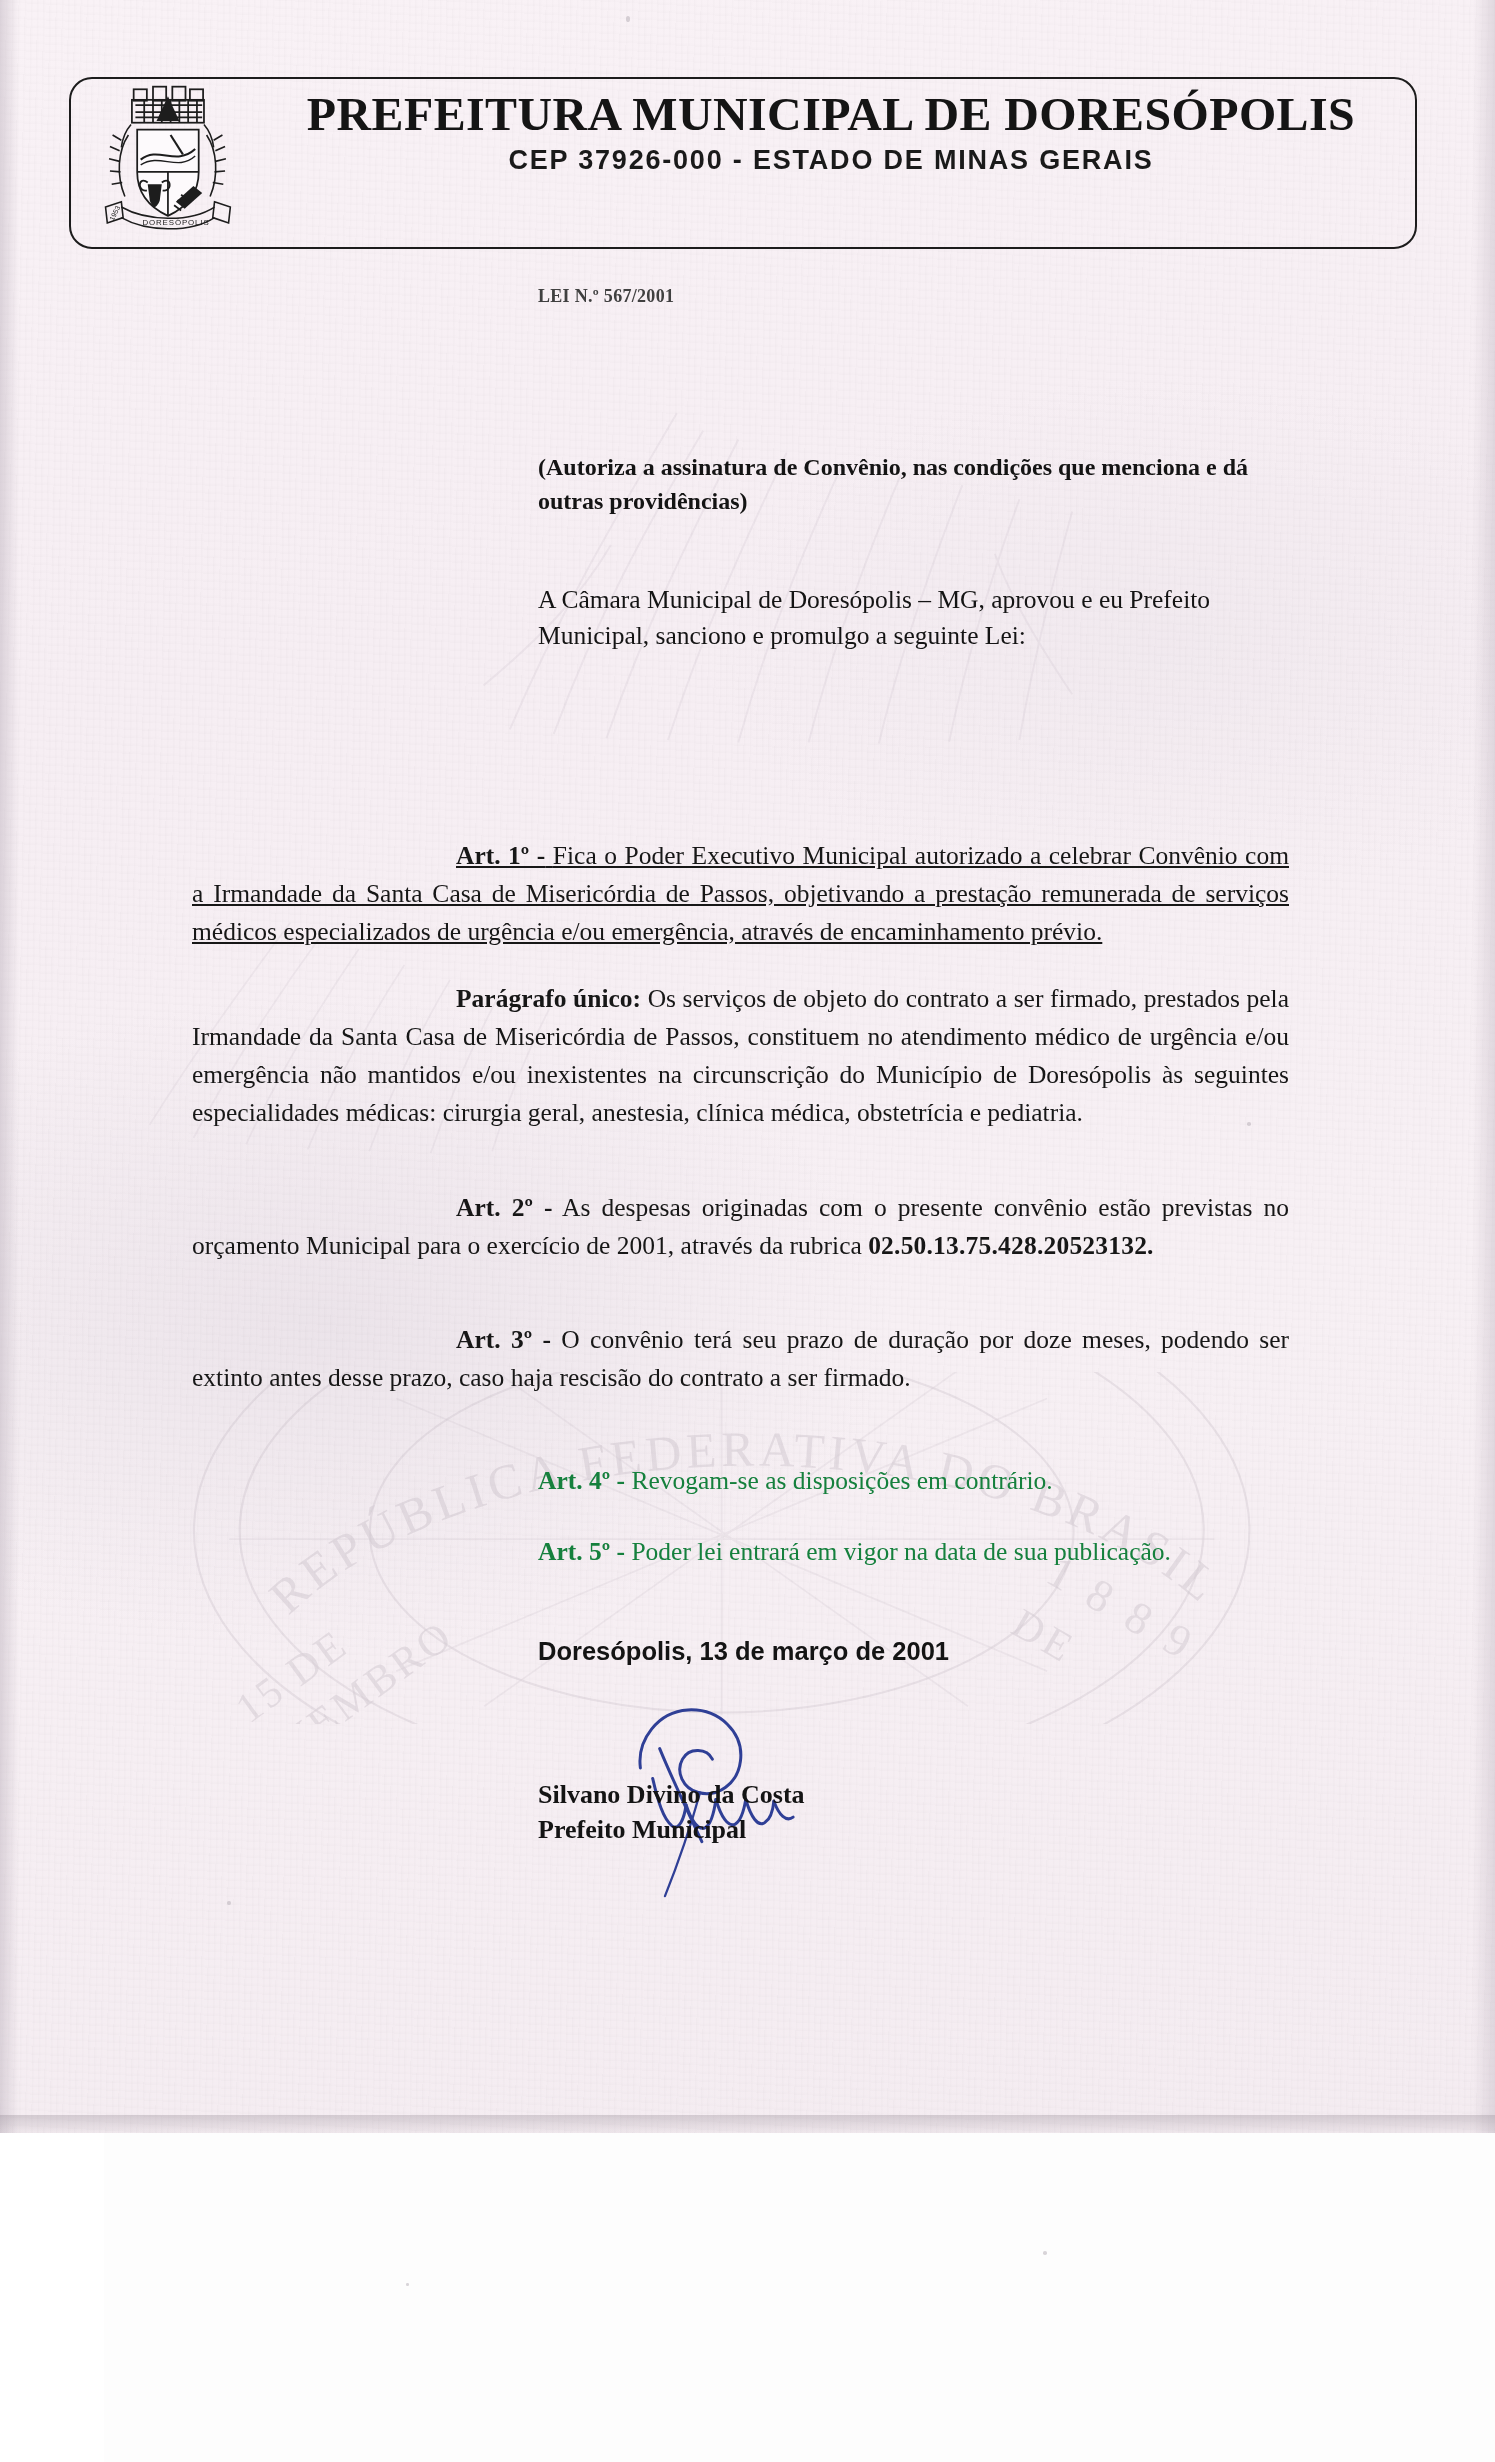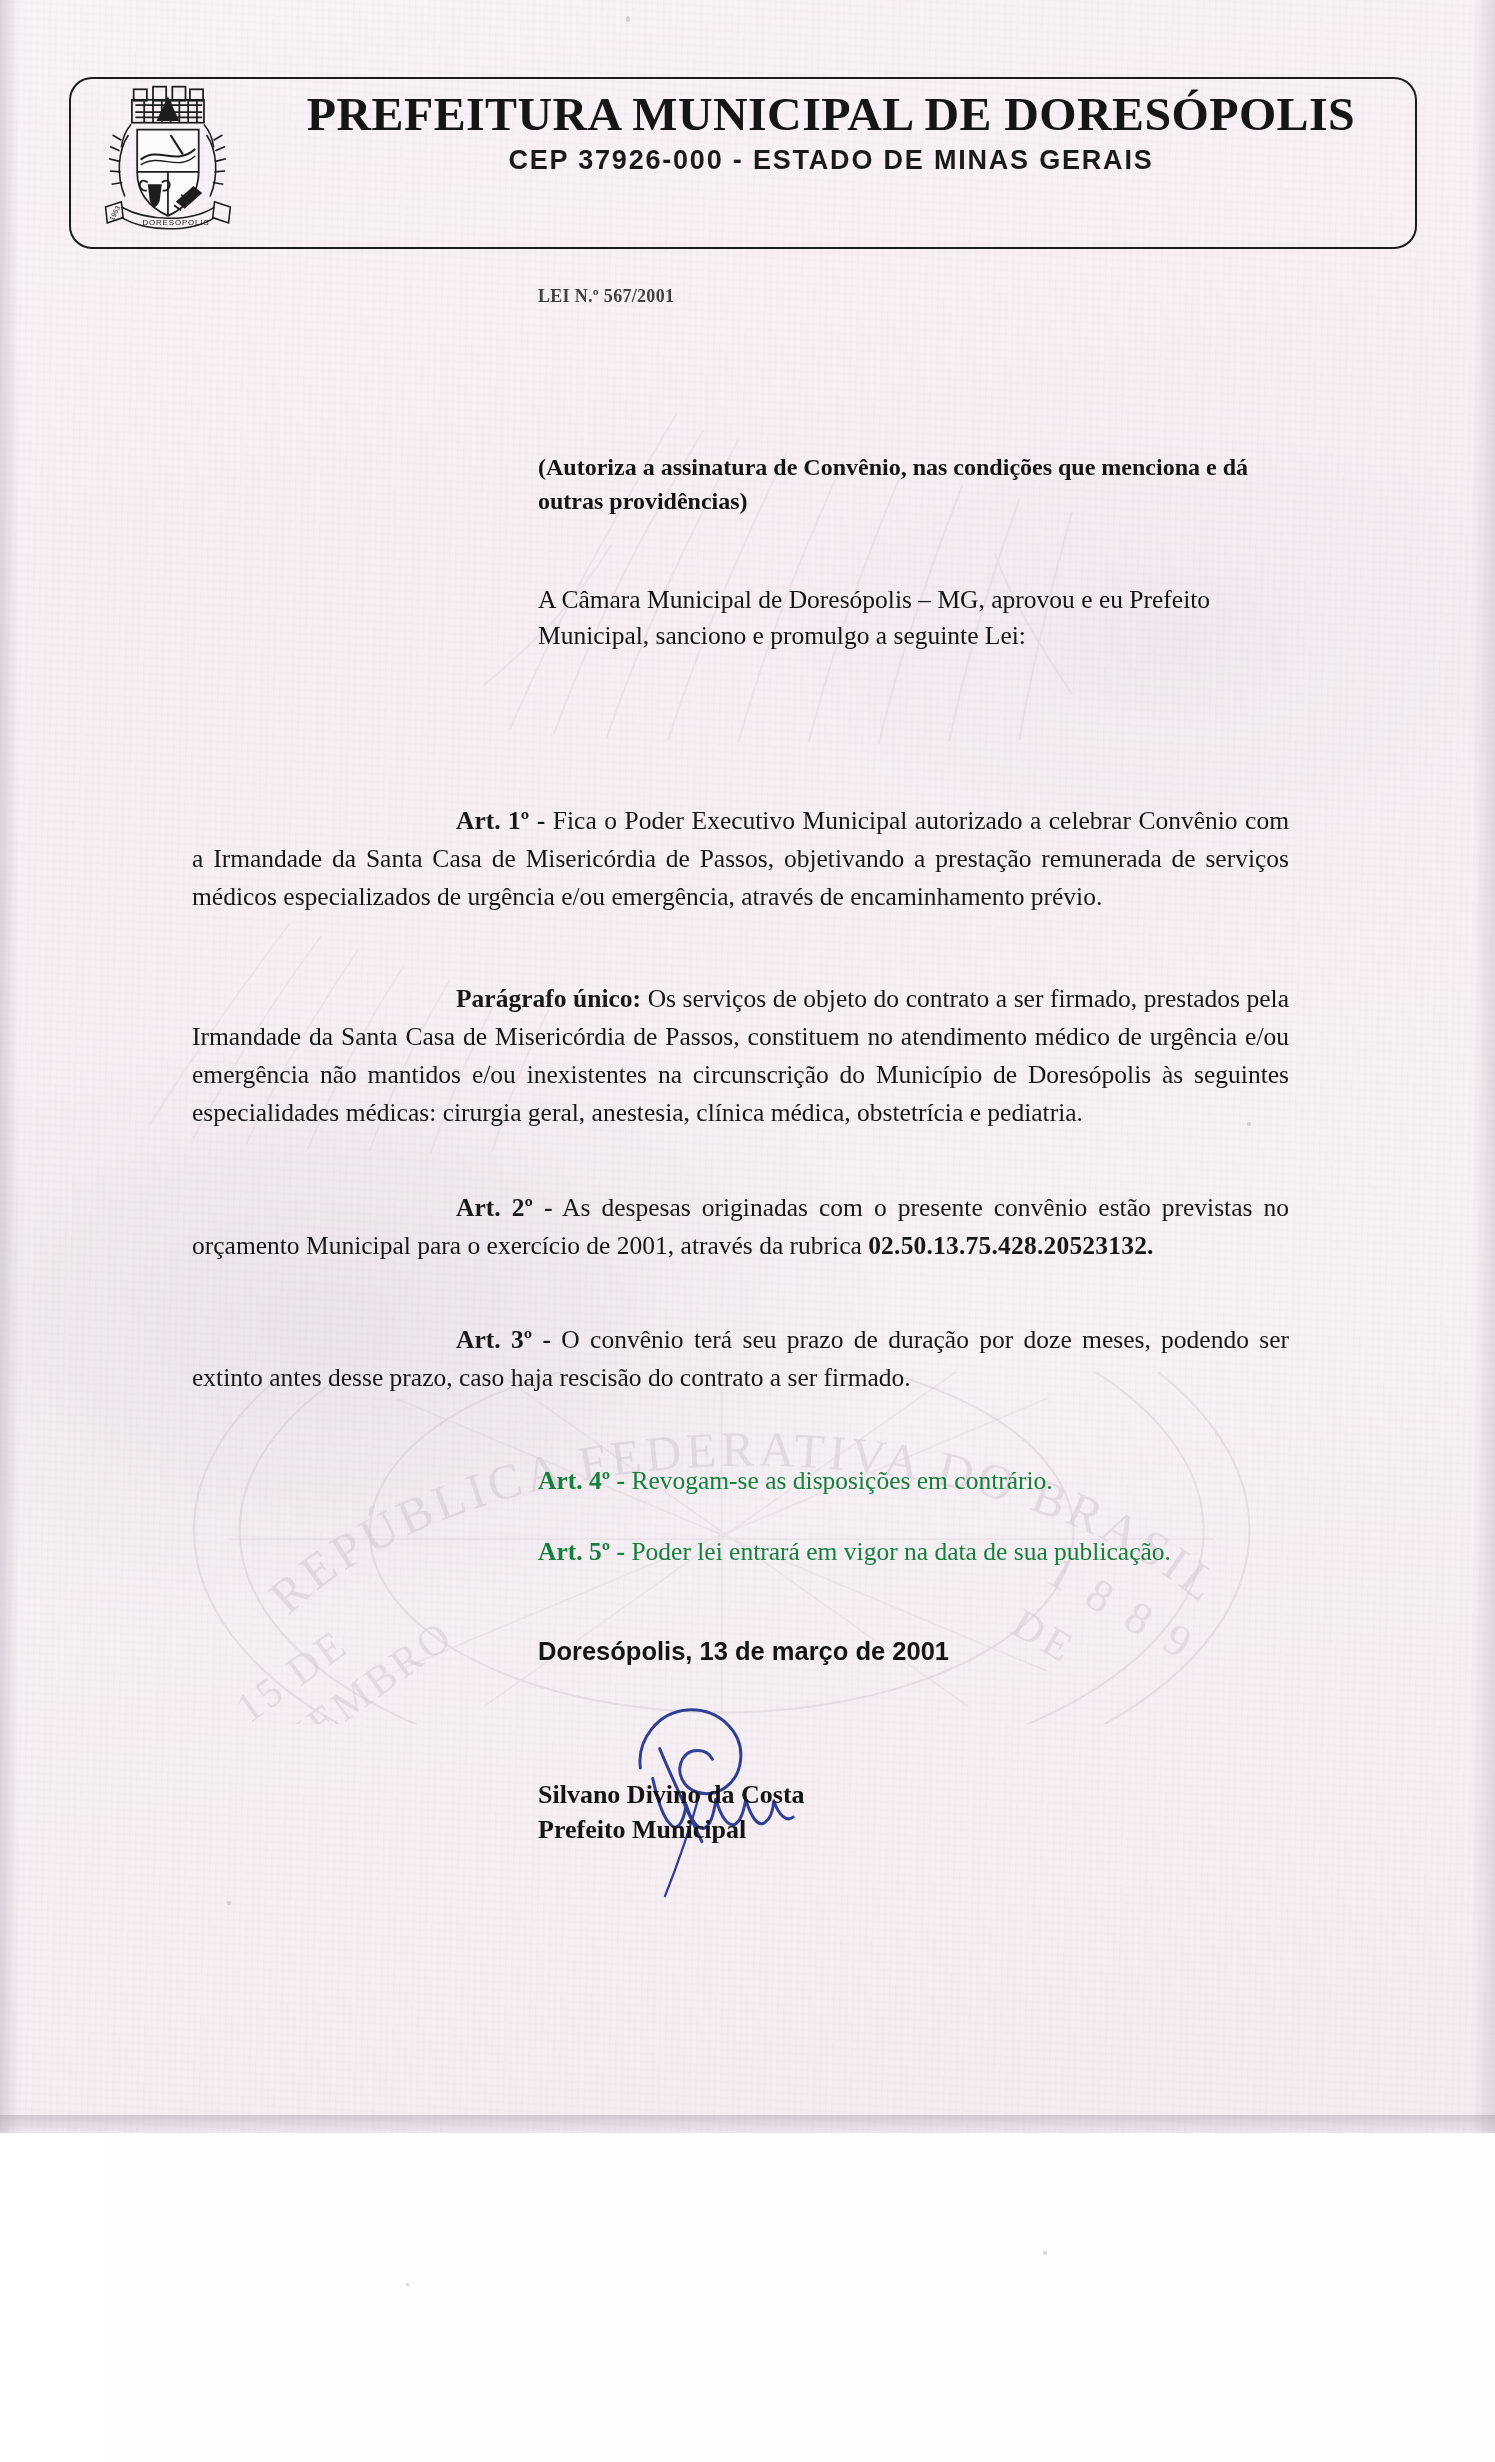--- a/index.html
+++ b/index.html
@@ -188,21 +188,21 @@
     font-size: 25.5px;
     line-height: 1.50;
     color: #171717;
     text-align: justify;
     text-justify: inter-word;
   }
   .article .lead {
     font-weight: bold;
     padding-left: 264px;
   }
-  .article.art1  { top: 776px; }
+  .article.art1  { top: 811px; text-decoration: underline; }
   .article.pu    { top: 954px; }
   .article.art2  { top: 1163px; }
   .article.art3  { top: 1295px; }
 
   .art-short {
     position: absolute;
     left: 538px;
     font-family: "Liberation Serif", serif;
     font-size: 25.5px;
     color: #15803d;

